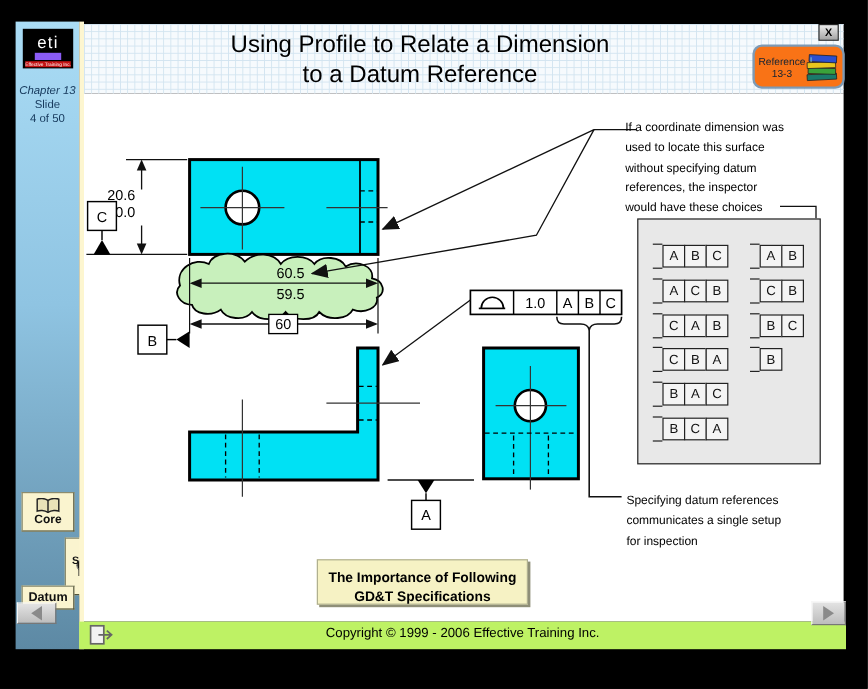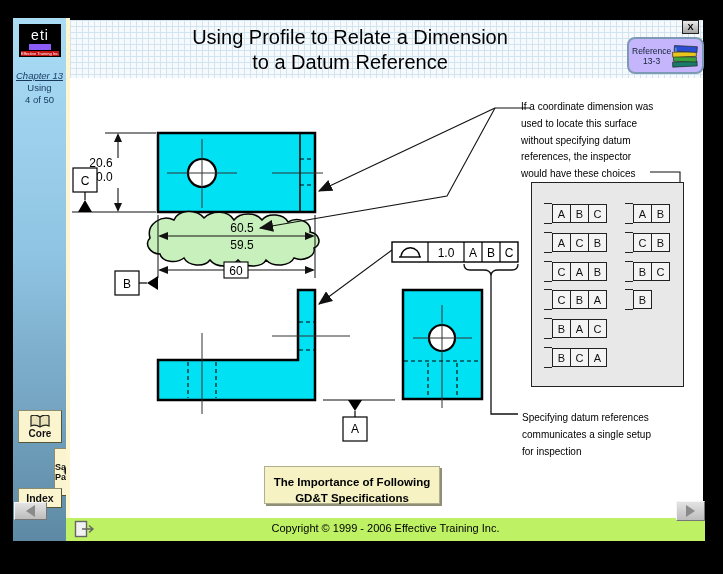--- a/index.html
+++ b/index.html
@@ -11,23 +11,23 @@
     background:linear-gradient(to bottom,#aadcf5 0%,#8fc4e2 45%,#5d89a4 100%);}
   .cream-strip{position:absolute;left:66px;top:18px;width:4px;height:523px;background:#fdf6d0;}
   .logo{position:absolute;left:6px;top:6px;width:42px;height:33px;background:#000;
     display:flex;flex-direction:column;align-items:center;justify-content:center;}
   .logo-text{color:#fff;font-weight:normal;font-size:14px;line-height:18px;letter-spacing:1px;
     border-bottom:6px solid #8b5cf6;padding:0 2px;}
   .logo-sub{background:#c41212;color:#fff;font-size:4px;line-height:5px;width:38px;text-align:center;
     overflow:hidden;white-space:nowrap;margin-top:1px;}
   .chapter-info{position:absolute;left:0;top:52px;width:53px;text-align:center;
     color:#16395c;font-size:9.5px;line-height:12px;}
-  .chapter-line{font-style:italic;text-decoration:underline;}
+  .chapter-line{font-style:italic;}
   .side-btn{position:absolute;left:5px;width:44px;background:#faf4cf;border:1px solid #8c8c6e;
-    border-right-color:#55553a;border-bottom-color:#55553a;text-align:left;cursor:pointer;
+    border-right-color:#55553a;border-bottom-color:#55553a;text-align:center;cursor:pointer;
     font-weight:bold;color:#111;display:flex;flex-direction:column;align-items:center;justify-content:center;}
   .btn-core{top:392px;height:33px;font-size:10px;}
   .btn-sample{top:430px;height:48px;font-size:9px;line-height:10px;position:absolute;margin-left:36px;}
   .sample-art{position:absolute;right:2px;top:4px;opacity:.9;}
   .btn-index{top:470px;height:20px;font-size:10.5px;}
   .nav-btn{position:absolute;background:linear-gradient(to bottom,#e3e3e3,#bdbdbd);
     border:1px solid #777;border-top-color:#f5f5f5;border-left-color:#f5f5f5;
     display:flex;align-items:center;justify-content:center;cursor:pointer;}
   .nav-back{left:14px;top:502px;width:33px;height:18px;}
   .nav-fwd{left:676px;top:501px;width:29px;height:20px;}
@@ -38,21 +38,21 @@
   .titlebar{position:absolute;left:70px;top:20px;width:633px;height:58px;
     background-color:#f6fafd;
     background-image:linear-gradient(#d2e4f0 1px,transparent 1px),
                      linear-gradient(90deg,#d2e4f0 1px,transparent 1px);
     background-size:6px 6px;}
   .title-text{position:absolute;left:40px;top:5px;width:480px;text-align:center;
     font-size:20px;font-weight:normal;color:#000;line-height:25px;white-space:pre-line;}
   .close-btn{position:absolute;left:682px;top:20px;width:17px;height:14px;
     background:linear-gradient(to bottom,#ececec,#a5a5a5);border:1px solid #222;
     font-size:9px;font-weight:bold;color:#000;display:flex;align-items:center;justify-content:center;cursor:pointer;}
-  .ref-card{position:absolute;left:627px;top:37px;width:77px;height:37px;background:#c4b5fd;
+  .ref-card{position:absolute;left:627px;top:37px;width:77px;height:37px;background:#f97316;
     border:2px solid #7d9ab5;border-radius:8px;display:flex;align-items:center;padding:2px 3px;cursor:pointer;}
   .ref-label{font-size:8.5px;color:#123;line-height:10px;text-align:center;flex:1;}
 
   
   .main{position:absolute;left:70px;top:78px;width:633px;height:440px;background:#fff;}
   .drawing-svg{position:absolute;left:0;top:0;}
   svg text{font-family:"Liberation Sans",sans-serif;font-size:12px;fill:#000;}
   .ann{position:absolute;font-size:10px;line-height:16.8px;color:#000;white-space:pre-line;}
   .ann1{left:451px;top:21px;width:190px;}
   .ann2{left:452px;top:332px;width:200px;}
@@ -81,41 +81,41 @@
 
 <div class="frame">
 
   <div class="sidebar">
     <div class="logo">
       <span class="logo-text">eti</span>
       <span class="logo-sub">Effective Training Inc.</span>
     </div>
     <div class="chapter-info">
       <div class="chapter-line">Chapter 13</div>
-      <div>Using</div>
+      <div>Slide</div>
       <div>4 of 50</div>
     </div>
     <div class="side-btn btn-core">
       <svg width="20" height="13" viewBox="0 0 20 13">
         <path d="M10 2 C7 0,3 0,1 1 L1 11 C3 10,7 10,10 12 C13 10,17 10,19 11 L19 1 C17 0,13 0,10 2 Z" fill="#e9e2b8" stroke="#222" stroke-width="1.2"></path>
         <line x1="10" y1="2" x2="10" y2="12" stroke="#222" stroke-width="1.2"></line>
       </svg>
       <span>Core</span>
     </div>
     <div class="side-btn btn-sample">
       <svg class="sample-art" width="34" height="28" viewBox="0 0 34 28">
         <ellipse cx="22" cy="9" rx="9" ry="7" fill="#cfcfc4" stroke="#777" stroke-width="1"></ellipse>
         <ellipse cx="11" cy="18" rx="8" ry="6" fill="#dedew" stroke="#777" stroke-width="1"></ellipse>
         <rect x="6" y="20" width="5" height="7" rx="2" fill="#c6c6ba" stroke="#777" stroke-width="0.8"></rect>
       </svg>
       <span style="position:relative">Sample
 Parts</span>
     </div>
     <div class="side-btn btn-index">
-      <span>Index</span>
+      <span>Datum</span>
     </div>
   </div>
   <div class="cream-strip"></div>
 
   <div class="titlebar">
     <div class="title-text">Using Profile to Relate a Dimension
 to a Datum Reference</div>
   </div>
   <div class="close-btn">
     <span>X</span>

